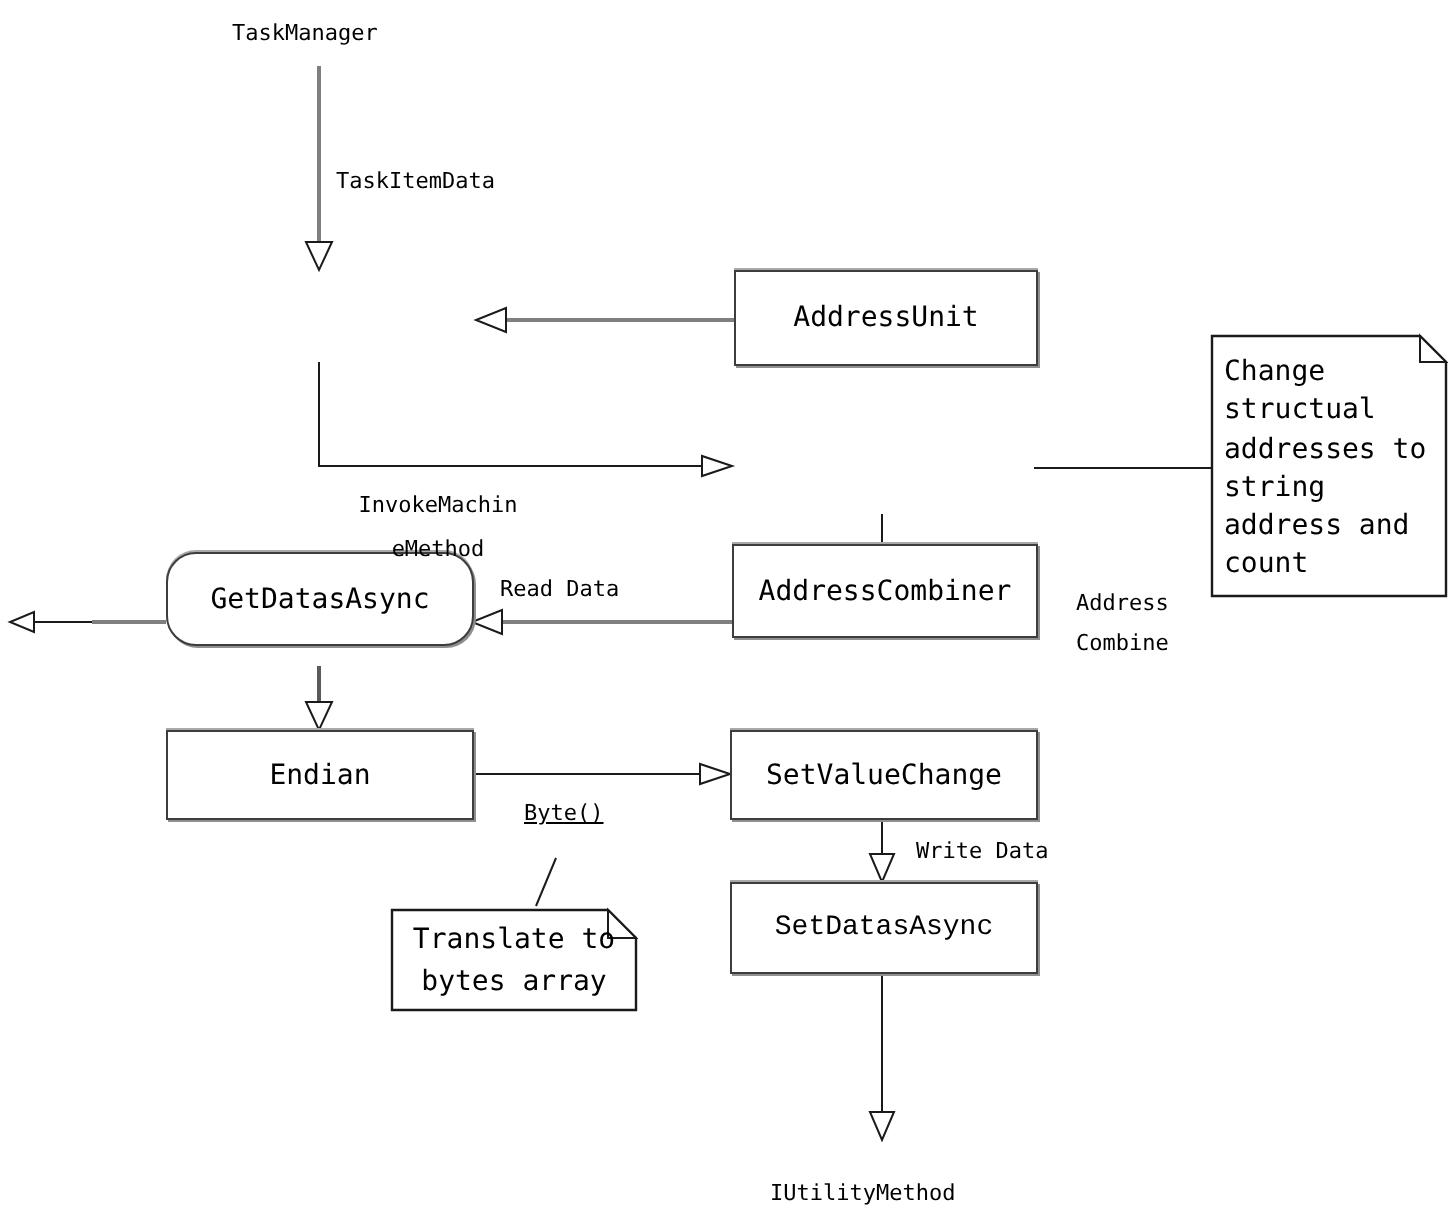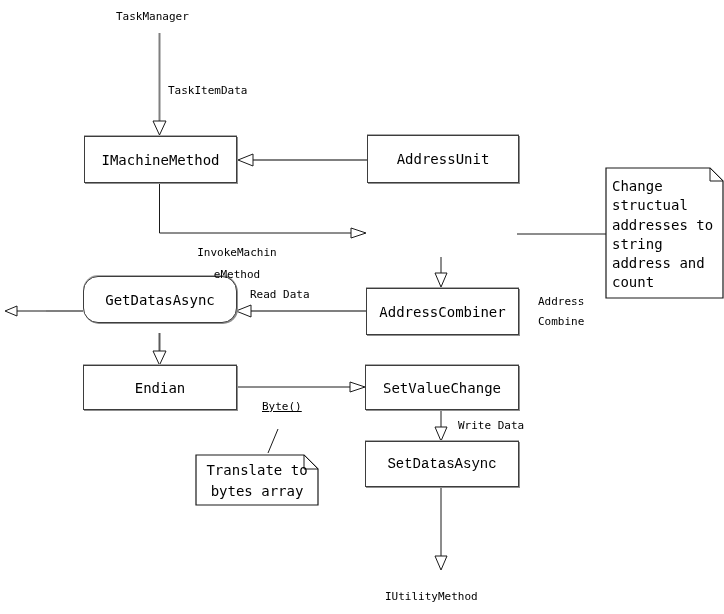--- a/index.html
+++ b/index.html
@@ -85,31 +85,30 @@
       <polygon points="606,168 710,168 723,181 723,298 606,298" fill="#ffffff" stroke="#1a1a1a" stroke-width="1.2"></polygon>
       <polygon points="710,168 710,181 723,181" fill="#ffffff" stroke="#1a1a1a" stroke-width="1"></polygon>
     </g>
 
     <g>
       <polygon points="196,455 304,455 318,469 318,505 196,505" fill="#ffffff" stroke="#1a1a1a" stroke-width="1.2"></polygon>
       <polygon points="304,455 304,469 318,469" fill="#ffffff" stroke="#1a1a1a" stroke-width="1"></polygon>
     </g>
   </svg>
 
-  <div class="box" style="left:84px; top:136px; width:151px; height:45px;">IMachineMethod</div>
   <div class="box" style="left:367px; top:135px; width:150px; height:46px;">AddressUnit</div>
-  <div class="box" style="left:366px; top:288px; width:151px; height:45px;">AddressCombiner</div>
+  <div class="box" style="left:366px; top:272px; width:151px; height:45px;">AddressCombiner</div>
   <div class="box" style="left:83px; top:276px; width:152px; height:45px;border-radius:15px;">GetDatasAsync</div>
   <div class="box" style="left:83px; top:365px; width:152px; height:43px;">Endian</div>
   <div class="box" style="left:365px; top:365px; width:152px; height:43px;">SetValueChange</div>
   <div class="box" style="left:365px; top:441px; width:152px; height:44px;font-family:Liberation Mono, monospace;">SetDatasAsync</div>
 
   <div class="lbl" style="left:116px; top:9px;">TaskManager</div>
   <div class="lbl" style="left:168px; top:83px;">TaskItemData</div>
-  <div class="lbl lbl2" style="left:163px; top:242px; width:112px; line-height:22px;margin-left:18px;">
+  <div class="lbl lbl2" style="left:163px; top:242px; width:112px; line-height:22px;">
     <div>InvokeMachin</div>
     <div>eMethod</div>
   </div>
   <div class="lbl" style="left:250px; top:287px;">Read Data</div>
   <div class="lbl" style="left:538px; top:292px; line-height:20px;">
     <div>Address</div>
     <div>Combine</div>
   </div>
   <div class="lbl" style="left:262px; top:399px;text-decoration:underline;">Byte()</div>
   <div class="lbl" style="left:458px; top:418px;">Write Data</div>

